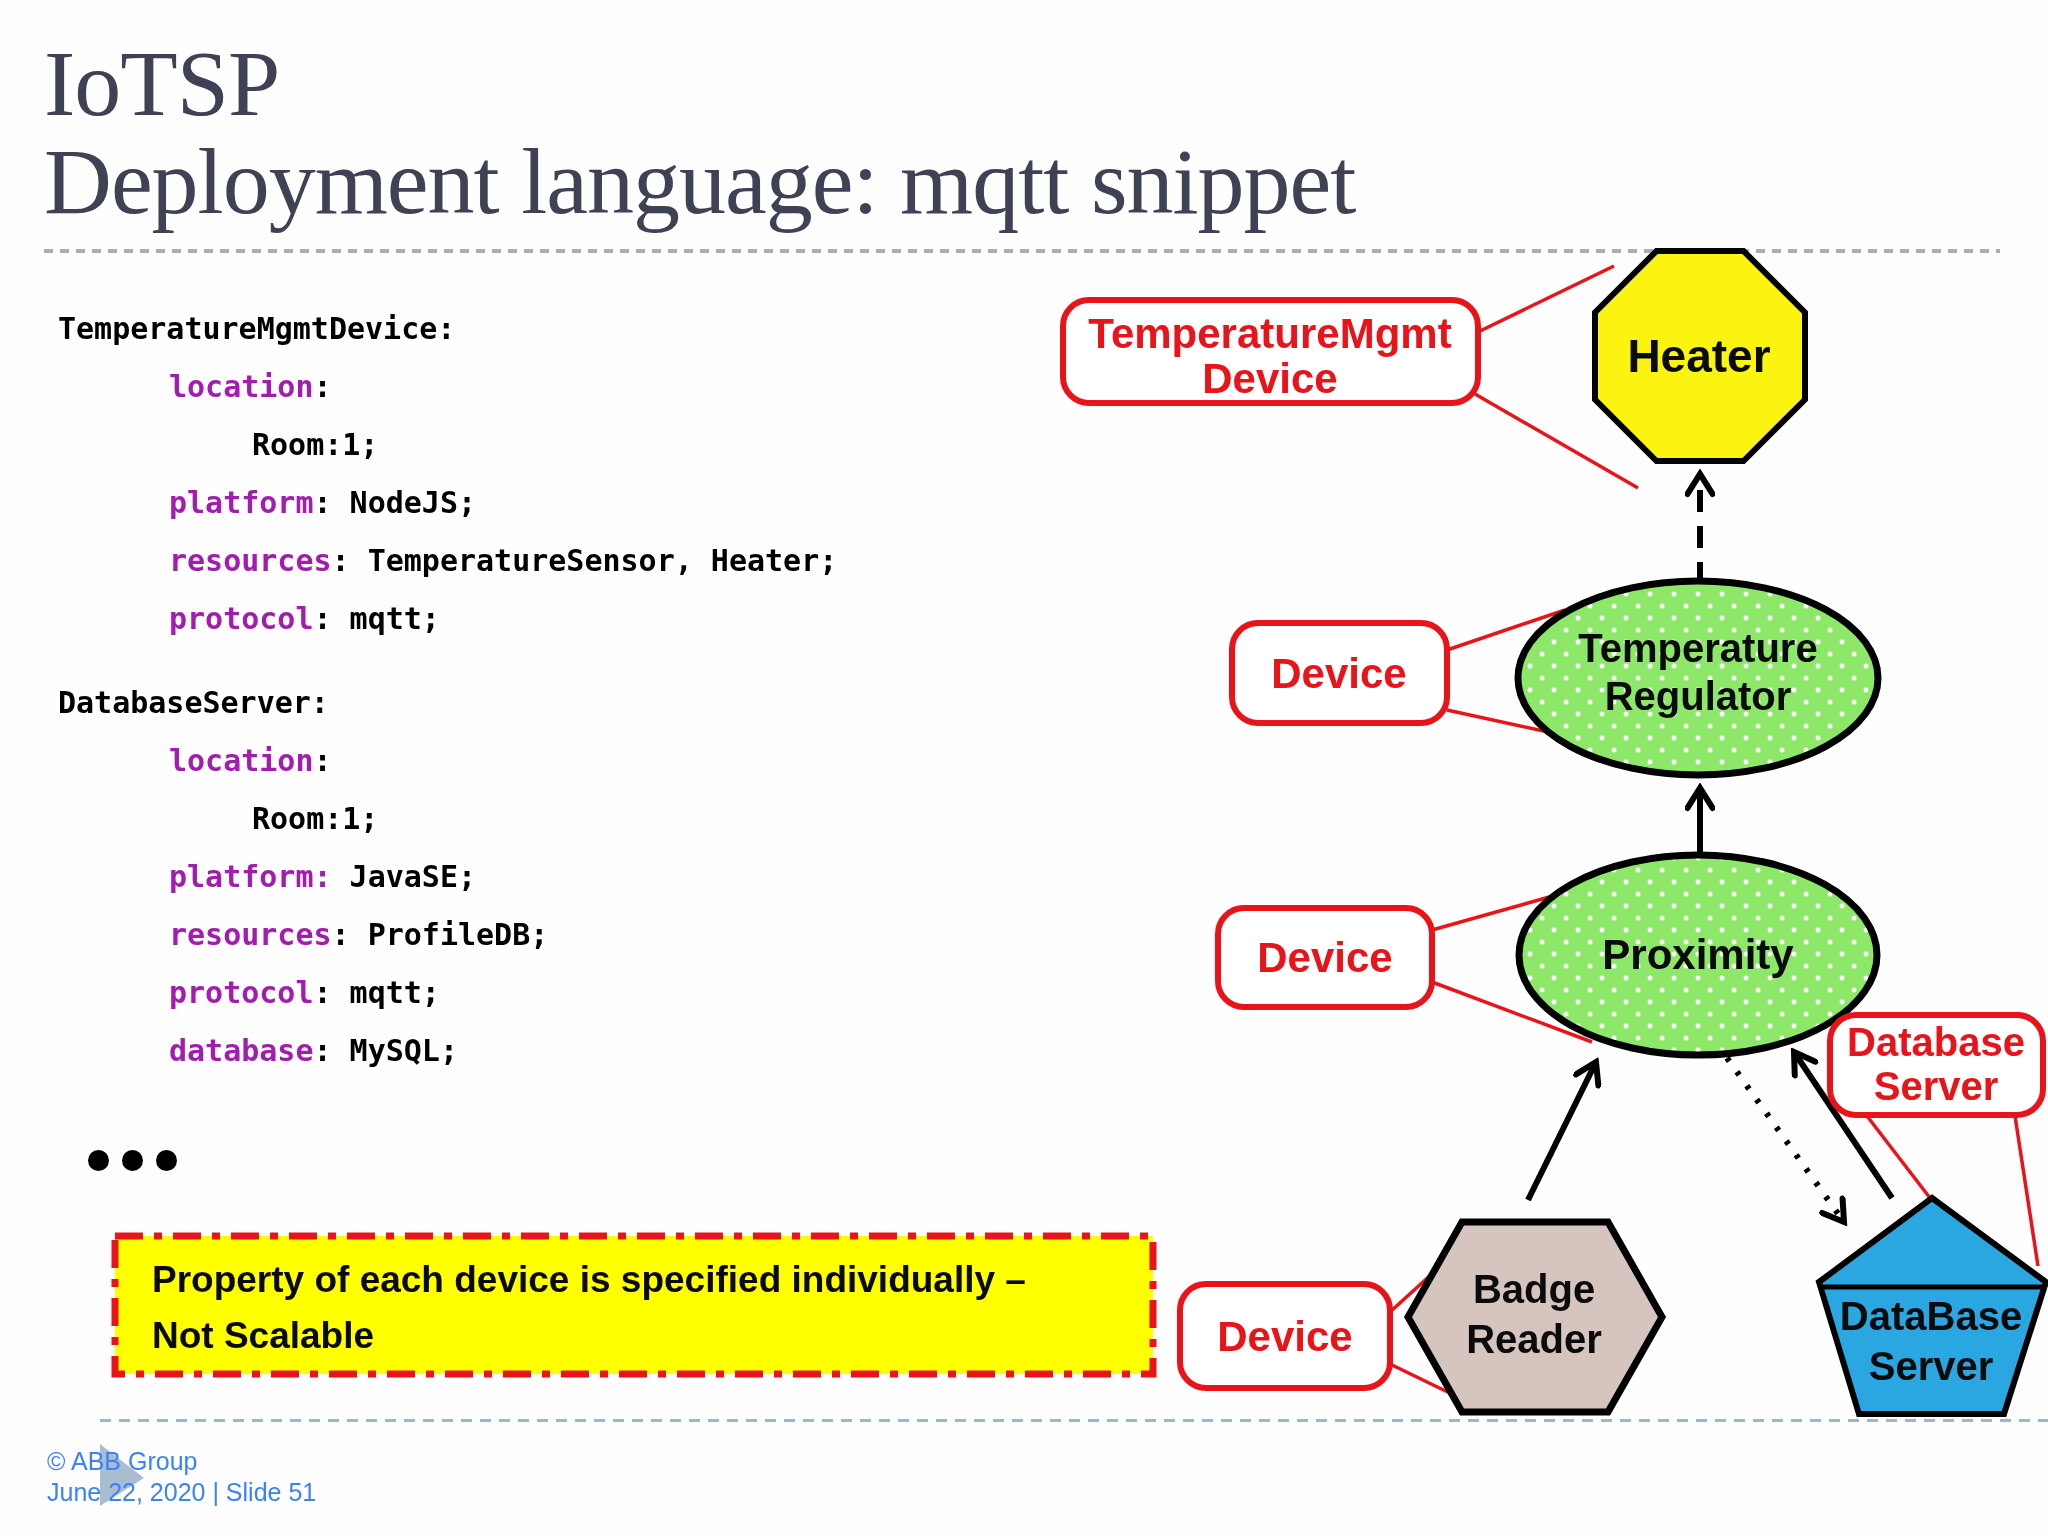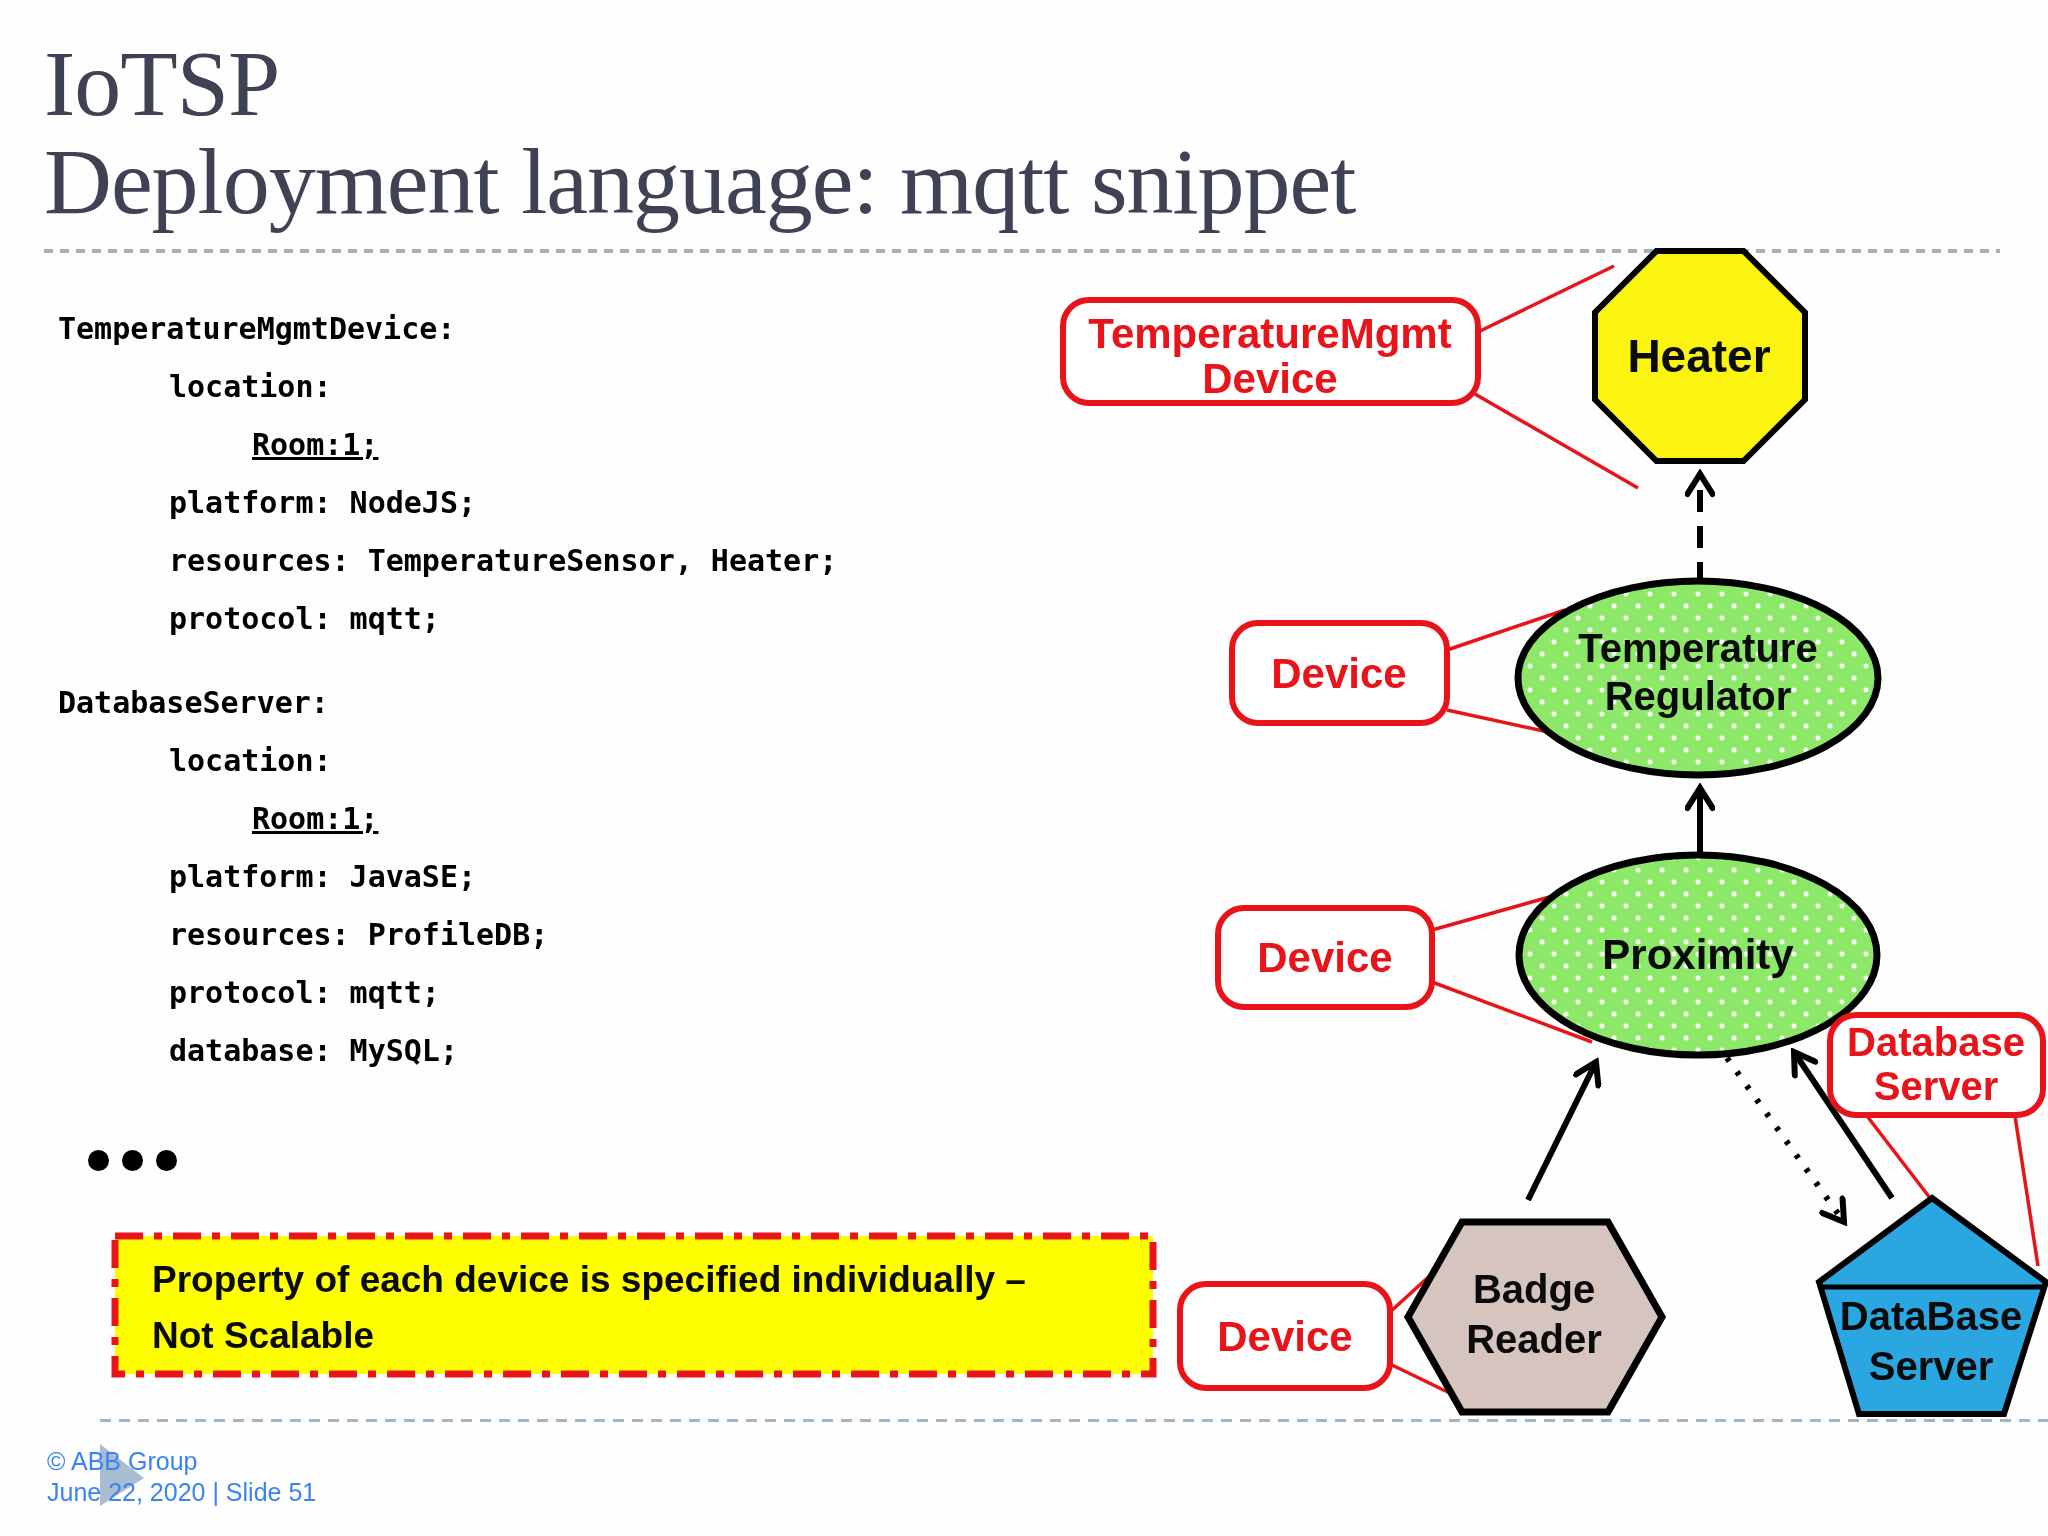--- a/index.html
+++ b/index.html
@@ -19,22 +19,22 @@
     background:repeating-linear-gradient(90deg,#A6AEBA 0 9px,transparent 9px 16px);
   }
   
   .code{
     position:absolute;left:58px;top:300px;
     font-family:"DejaVu Sans Mono",monospace;font-weight:700;
     font-size:30px;line-height:58px;color:#000;white-space:pre;
   }
   .code-block + .code-block{margin-top:26px;}
   .code-line.indent-1{padding-left:111px;}
-  .code-line.indent-2{padding-left:194px;text-decoration:underline;}
-  .kw{color:#000000;}
+  .code-line.indent-2{padding-left:194px;}
+  .kw{color:#a21caf;}
   .plain{color:#000;}
   
   .ellipsis{position:absolute;left:88px;top:1150px;display:flex;gap:13px;}
   .ellipsis i{width:21px;height:21px;border-radius:50%;background:#000;display:block;}
   .sr{position:absolute;width:1px;height:1px;overflow:hidden;clip:rect(0 0 0 0);white-space:nowrap;}
   
   .diagram{position:absolute;left:0;top:0;}
   .diagram text{font-family:"Liberation Sans",sans-serif;font-weight:700;}
   .node-label{fill:#0b0b0b;text-anchor:middle;}
   .red-label{text-anchor:middle;font-weight:700;}

